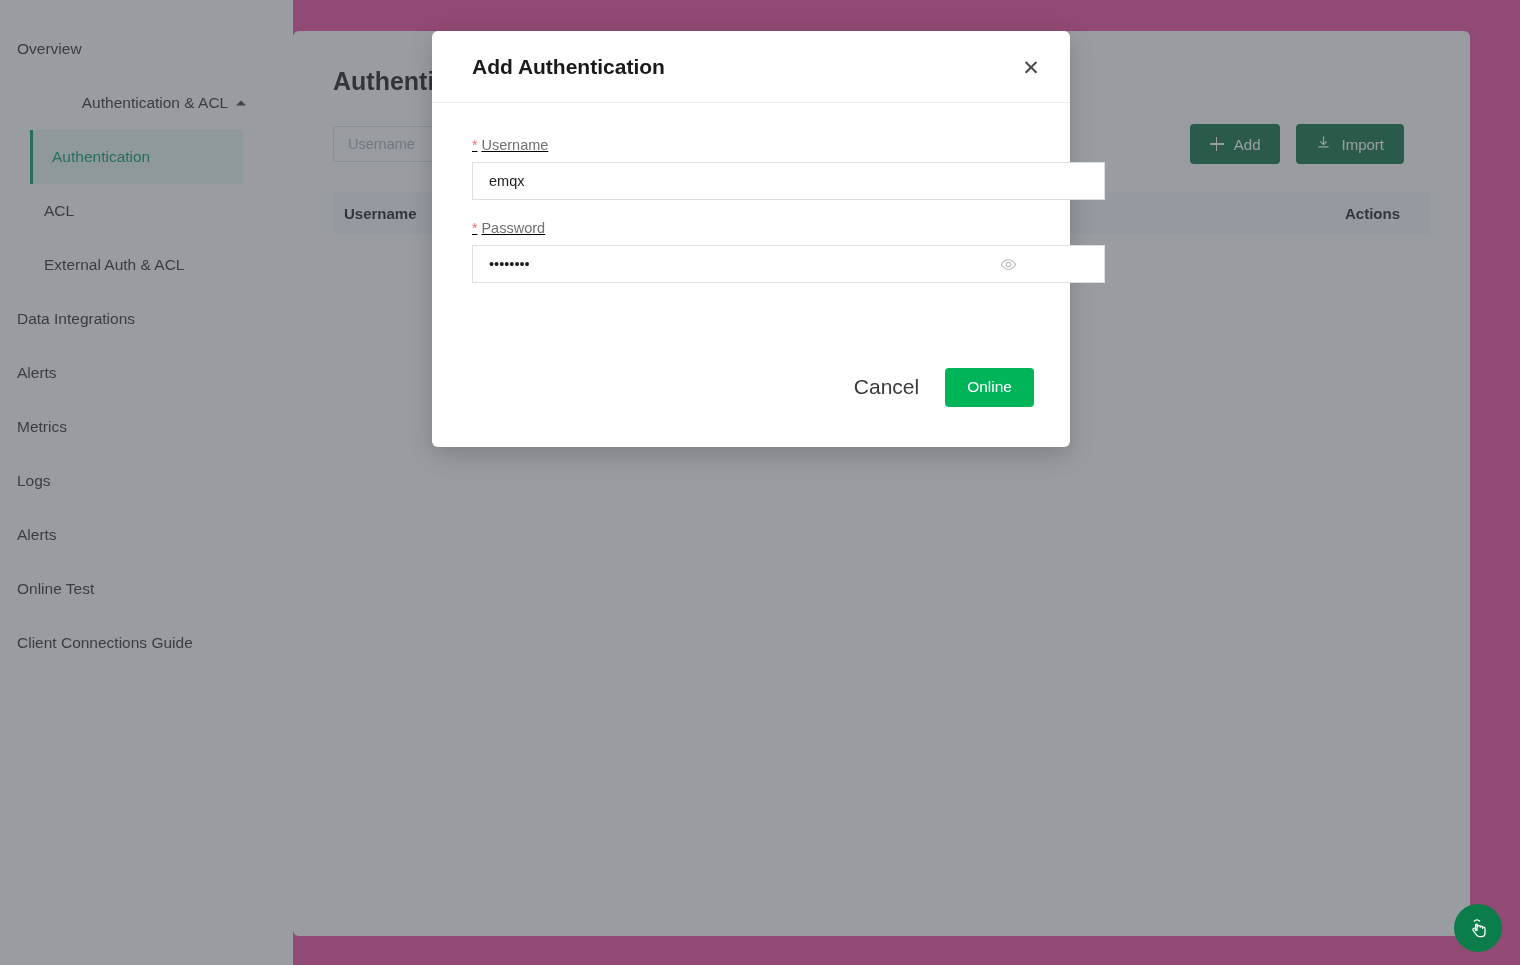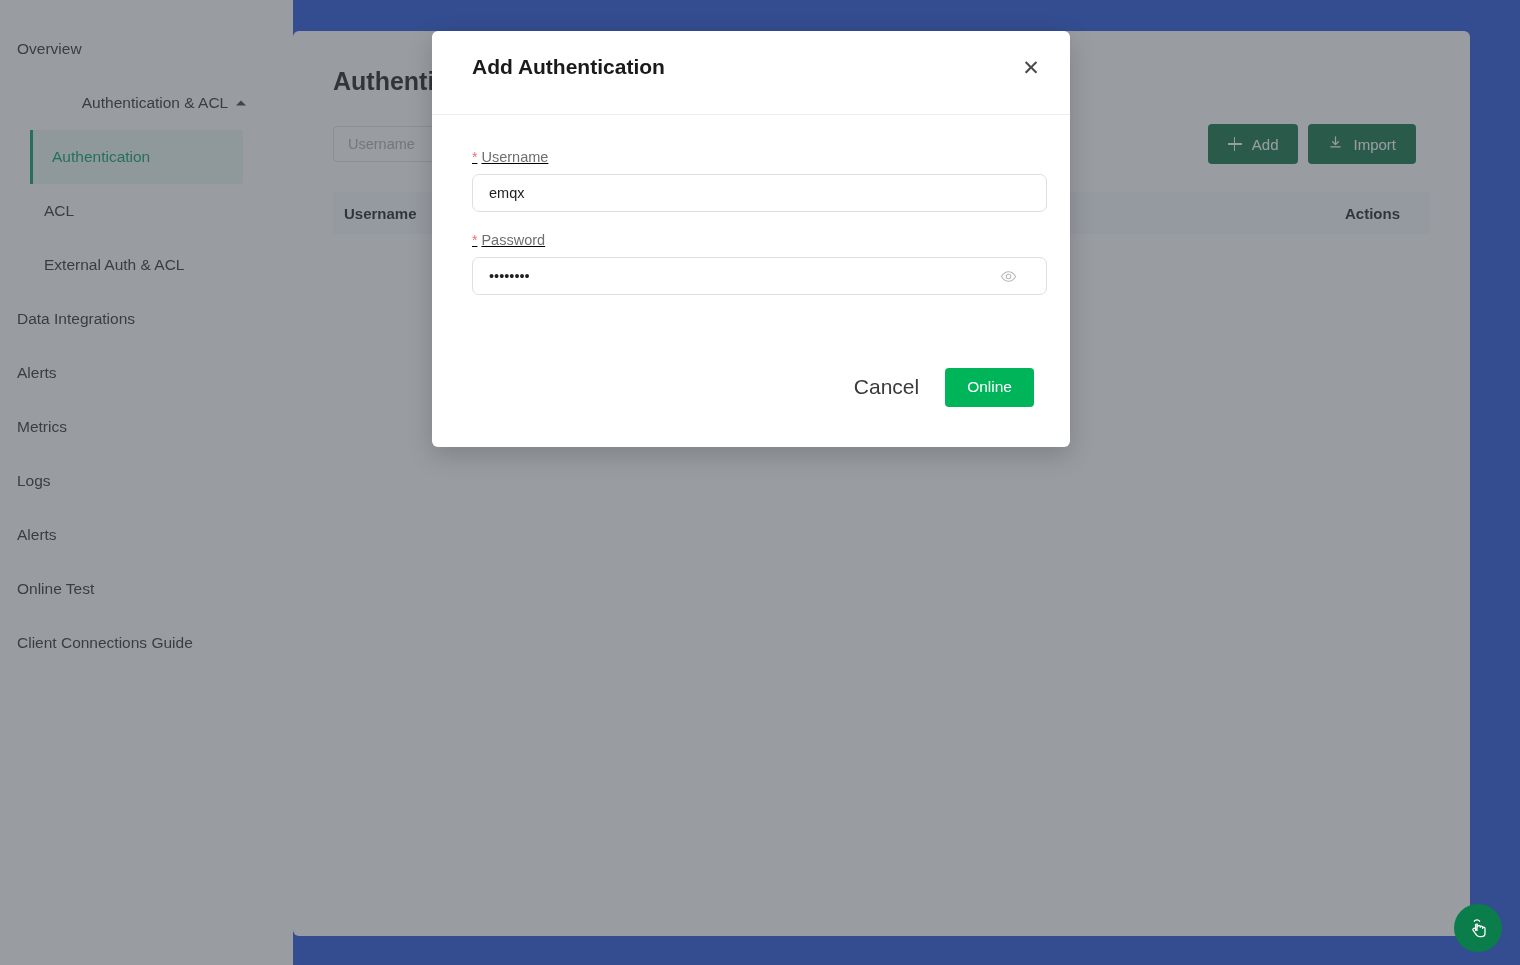--- a/index.html
+++ b/index.html
@@ -9,21 +9,21 @@
     height: 965px;
     overflow: hidden;
     font-family: "Liberation Sans", sans-serif;
     background: #ffffff;
   }
 
   #app {
     position: relative;
     width: 1520px;
     height: 965px;
-    background: #1d4ed8;
+    background: #ec4899;
   }
 
   
   .sidebar {
     position: absolute;
     left: 0; top: 0;
     width: 293px;
     height: 965px;
     background: #ffffff;
     padding-top: 22px;
@@ -117,24 +117,24 @@
     background: #fff;
     font-size: 14.5px;
     color: #222;
     padding: 0 14px;
     font-family: "Liberation Sans", sans-serif;
   }
   .search-input::placeholder { color: #a8abb2; }
 
   .btn-group {
     position: absolute;
-    right: 54px;
+    right: 66px;
     top: 93px;
     display: flex;
-    gap: 10px;
+    gap: 16px;
   }
 
   .btn-primary {
     height: 40px;
     padding: 0 20px;
     background: #0a6e3d;
     color: #ffffff;
     border: none;
     border-radius: 4px;
     font-size: 15px;
@@ -191,21 +191,21 @@
     width: 638px;
     height: 416px;
     background: #ffffff;
     border-radius: 6px;
     box-shadow: 0 8px 26px rgba(0,0,0,0.18);
     z-index: 100;
   }
 
   .modal-header {
     position: relative;
-    height: 84px;
+    height: 72px;
     border-bottom: 1px solid #ededed;
   }
 
   .modal-title {
     position: absolute;
     left: 40px;
     top: 24px;
     font-size: 21px;
     font-weight: bold;
     color: #1a1a1a;
@@ -239,24 +239,24 @@
   }
   .req-star {
     color: #f56c6c;
     margin-right: 4px;
     font-size: 14px;
   }
 
   .field-input-wrap { position: relative; }
 
   .field-input {
-    width: 575px;
+    width: 633px;
     height: 38px;
     border: 1px solid #dcdfe6;
-    border-radius: 7px;
+    border-radius: 0;
     padding: 0 34px 0 16px;
     font-size: 14.5px;
     color: #1f1f1f;
     font-family: "Liberation Sans", sans-serif;
     background: #fff;
   }
 
   .eye-btn {
     position: absolute;
     right: 12px;

